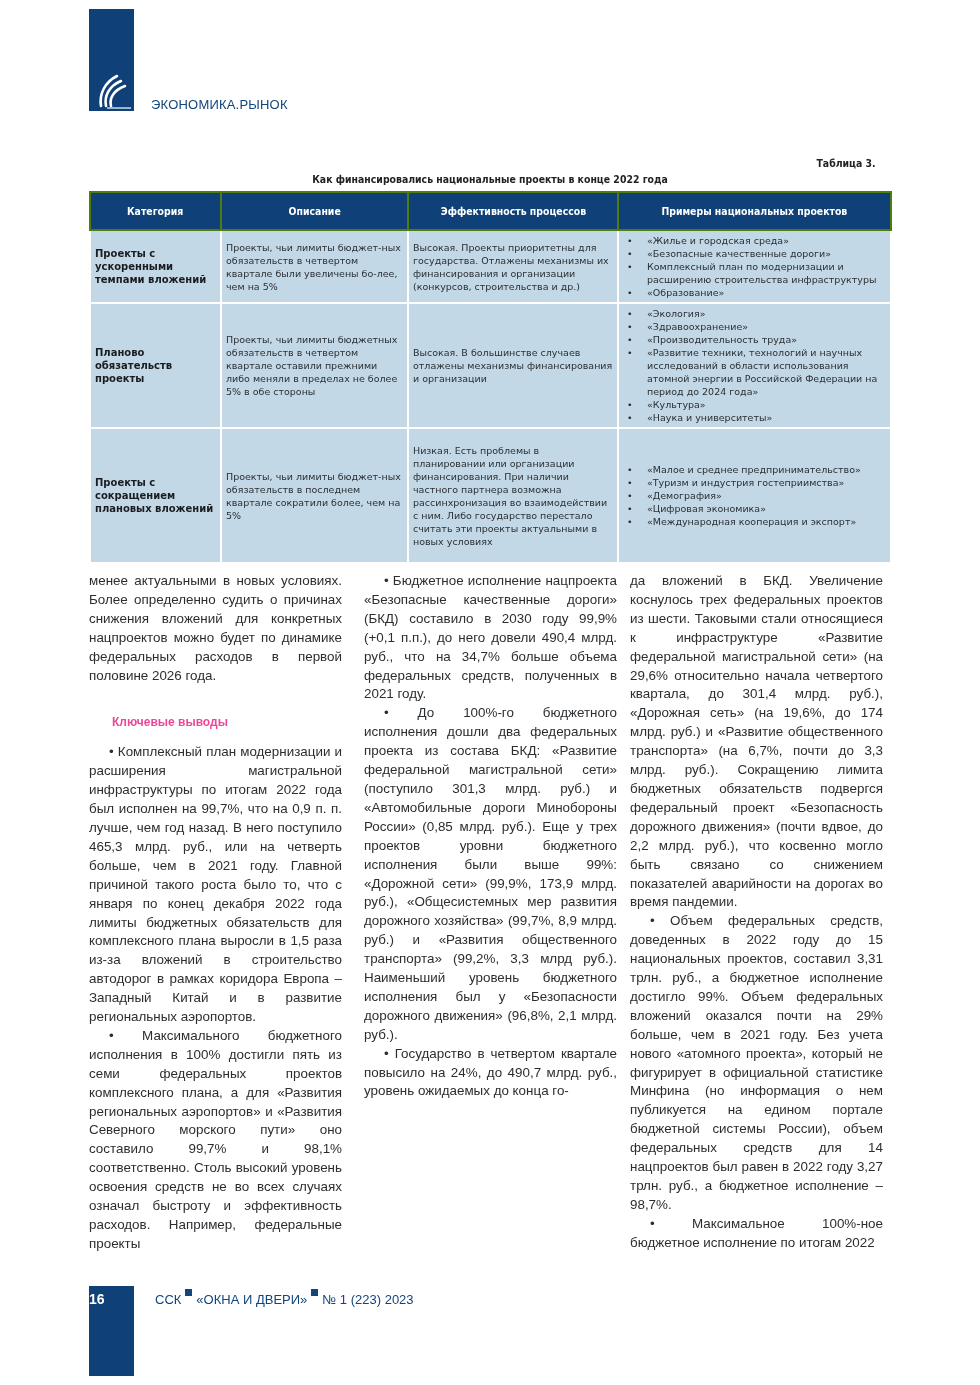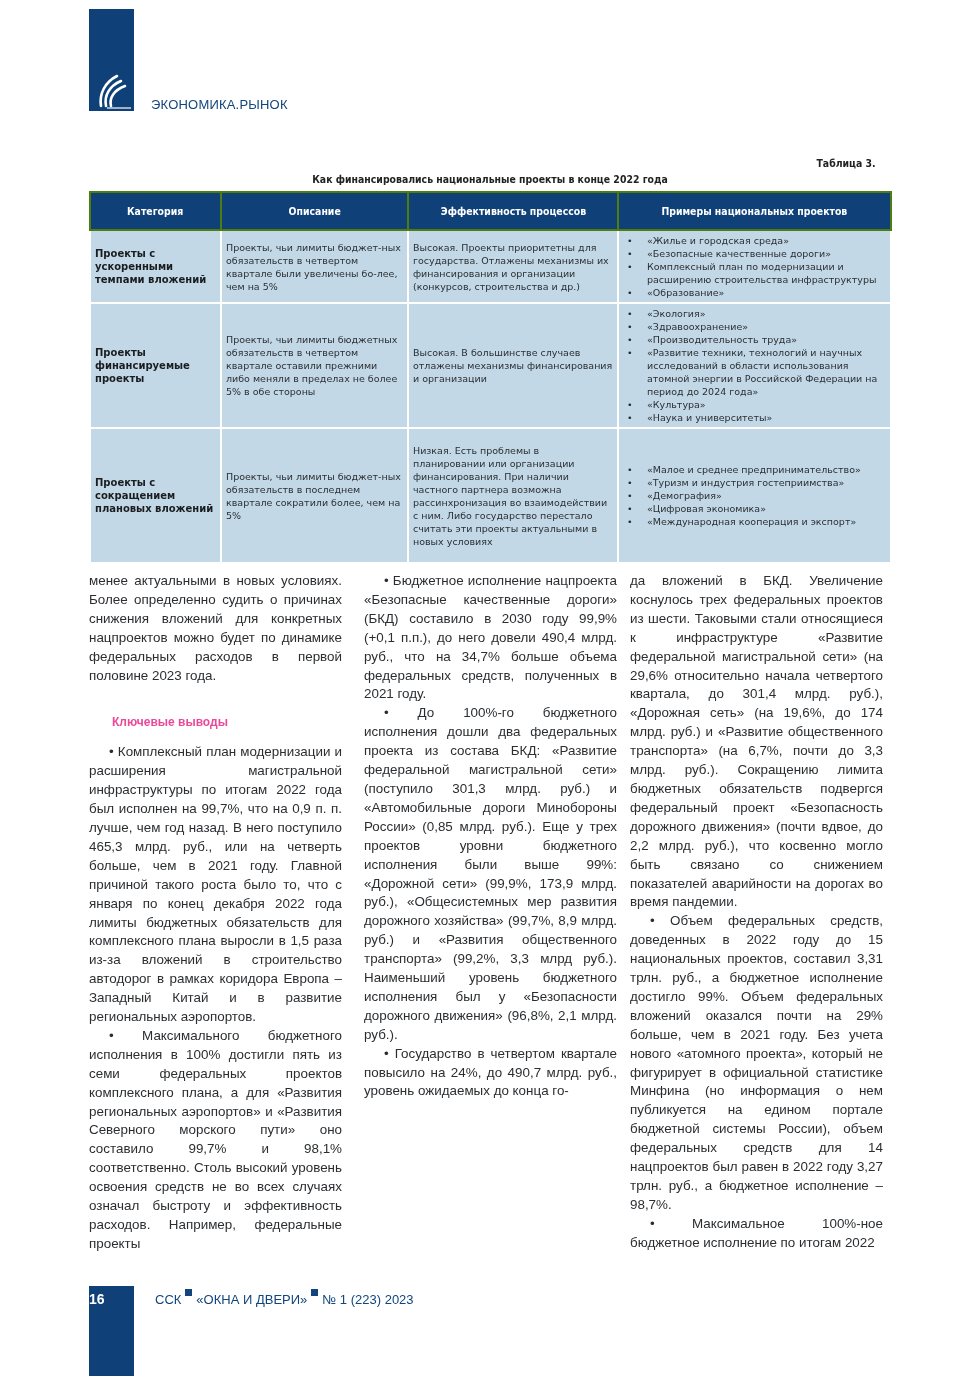--- a/index.html
+++ b/index.html
@@ -79,21 +79,21 @@
       <td>
         <ul>
           <li>«Жилье и городская среда»</li>
           <li>«Безопасные качественные дороги»</li>
           <li>Комплексный план по модернизации и расширению строительства инфраструктуры</li>
           <li>«Образование»</li>
         </ul>
       </td>
     </tr>
     <tr class="r2">
-      <td class="cat">Проекты финансируемые проекты</td>
+      <td class="cat">Планово обязательств проекты</td>
       <td>Проекты, чьи лимиты бюджетных обязательств в четвертом квартале оставили прежними либо меняли в пределах не более 5% в обе стороны</td>
       <td>Высокая. В большинстве случаев отлажены механизмы финансирования и организации</td>
       <td>
         <ul>
           <li>«Экология»</li>
           <li>«Здравоохранение»</li>
           <li>«Производительность труда»</li>
           <li>«Развитие техники, технологий и научных исследований в области использования атомной энергии в Российской Федерации на период до 2024 года»</li>
           <li>«Культура»</li>
           <li>«Наука и университеты»</li>
@@ -111,21 +111,21 @@
           <li>«Демография»</li>
           <li>«Цифровая экономика»</li>
           <li>«Международная кооперация и экспорт»</li>
         </ul>
       </td>
     </tr>
   </tbody>
 </table>
 
 <div class="col col1">
-  <p>менее актуальными в новых условиях. Более определенно судить о причинах снижения вложений для конкретных нацпроектов можно будет по динамике федеральных расходов в первой половине 2023 года.</p>
+  <p>менее актуальными в новых условиях. Более определенно судить о причинах снижения вложений для конкретных нацпроектов можно будет по динамике федеральных расходов в первой половине 2026 года.</p>
   <div class="section-head">Ключевые выводы</div>
   <p class="ind">• Комплексный план модернизации и расширения магистральной инфраструктуры по итогам 2022 года был исполнен на 99,7%, что на 0,9 п. п. лучше, чем год назад. В него поступило 465,3 млрд. руб., или на четверть больше, чем в 2021 году. Главной причиной такого роста было то, что с января по конец декабря 2022 года лимиты бюджетных обязательств для комплексного плана выросли в 1,5 раза из-за вложений в строительство автодорог в рамках коридора Европа – Западный Китай и в развитие региональных аэропортов.</p>
   <p class="ind">• Максимального бюджетного исполнения в 100% достигли пять из семи федеральных проектов комплексного плана, а для «Развития региональных аэропортов» и «Развития Северного морского пути» оно составило 99,7% и 98,1% соответственно. Столь высокий уровень освоения средств не во всех случаях означал быстроту и эффективность расходов. Например, федеральные проекты</p>
 </div>
 
 <div class="col col2">
   <p class="ind">• Бюджетное исполнение нацпроекта «Безопасные качественные дороги» (БКД) составило в 2030 году 99,9% (+0,1 п.п.), до него довели 490,4 млрд. руб., что на 34,7% больше объема федеральных средств, полученных в 2021 году.</p>
   <p class="ind">• До 100%-го бюджетного исполнения дошли два федеральных проекта из состава БКД: «Развитие федеральной магистральной сети» (поступило 301,3 млрд. руб.) и «Автомобильные дороги Минобороны России» (0,85 млрд. руб.). Еще у трех проектов уровни бюджетного исполнения были выше 99%: «Дорожной сети» (99,9%, 173,9 млрд. руб.), «Общесистемных мер развития дорожного хозяйства» (99,7%, 8,9 млрд. руб.) и «Развития общественного транспорта» (99,2%, 3,3 млрд руб.). Наименьший уровень бюджетного исполнения был у «Безопасности дорожного движения» (96,8%, 2,1 млрд. руб.).</p>
   <p class="ind">• Государство в четвертом квартале повысило на 24%, до 490,7 млрд. руб., уровень ожидаемых до конца го-</p>
 </div>

